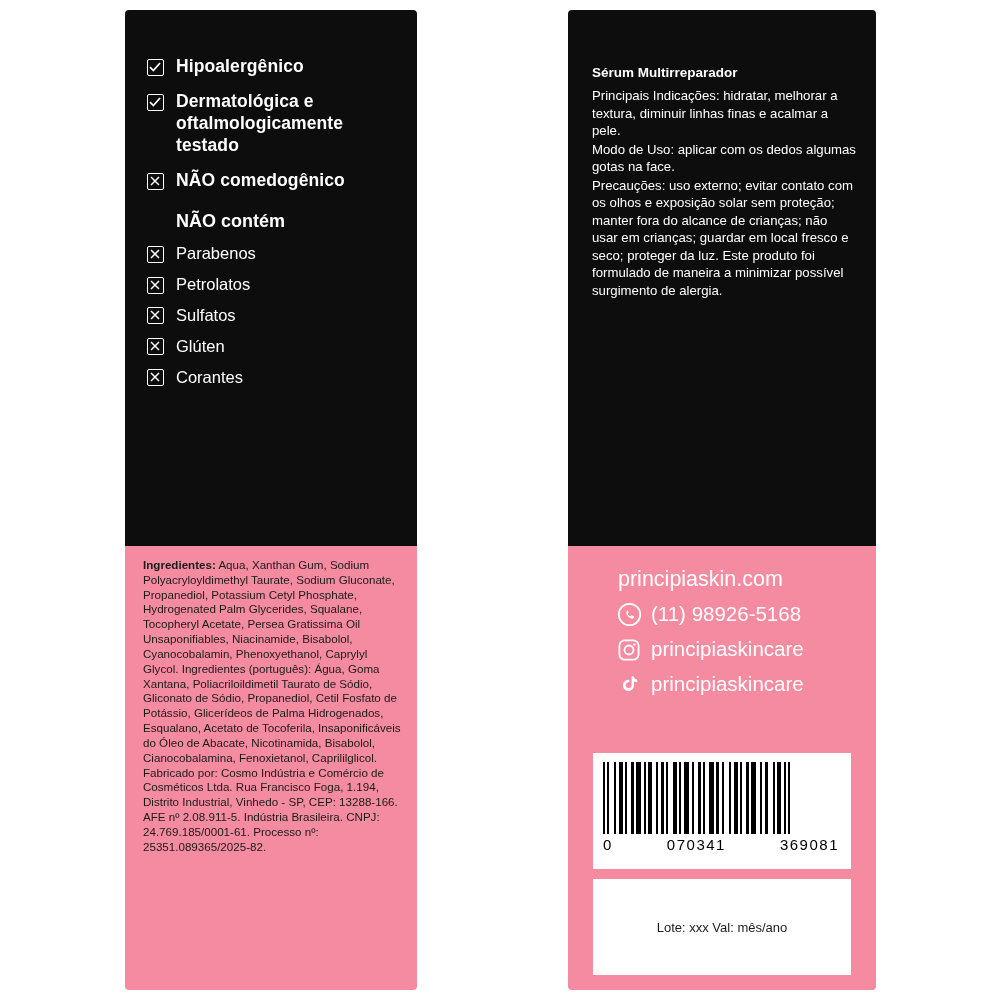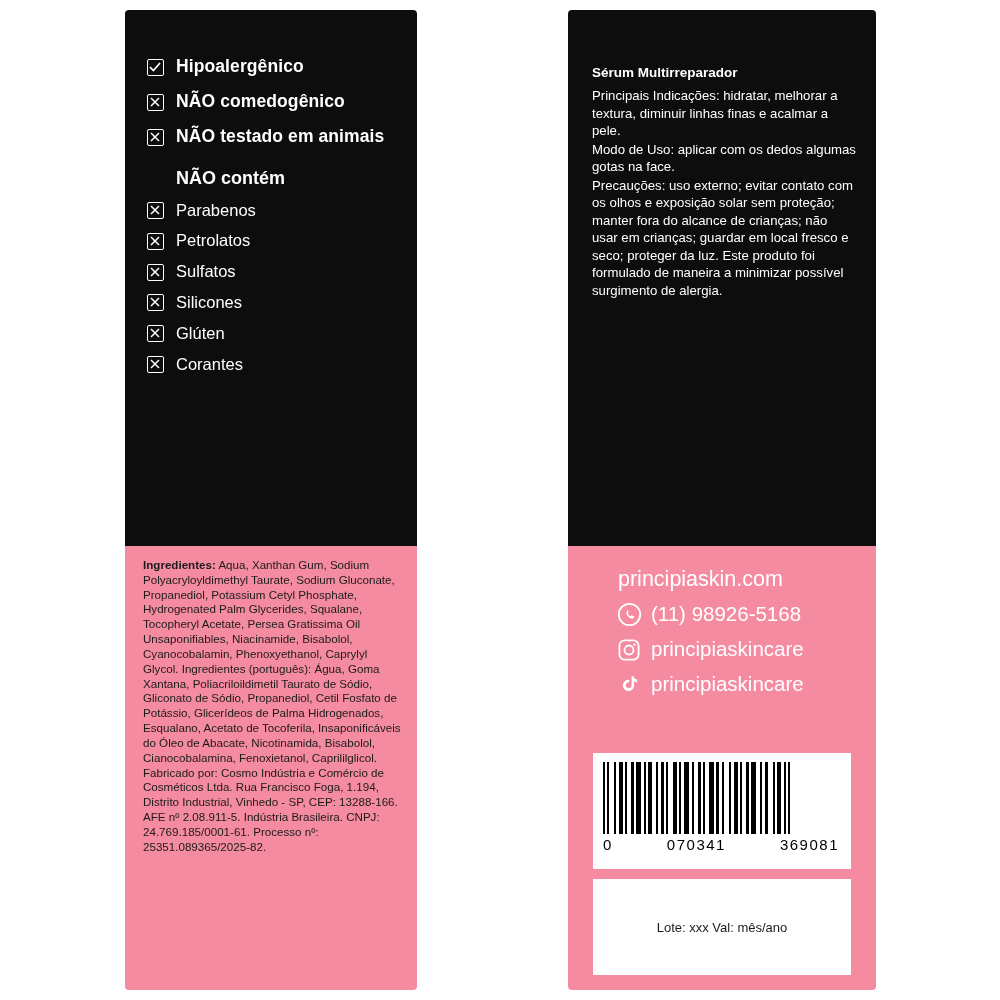--- a/index.html
+++ b/index.html
@@ -197,38 +197,38 @@
 
     <div class="claim-row">
       <span class="box">
         <svg width="14" height="14" viewBox="0 0 14 14">
             <path d="M2 7.2 L5.4 10.6 L12 3" stroke="#ffffff" stroke-width="1.7" fill="none"></path>
           </svg>
       </span>
       <span class="claim-label">Hipoalergênico</span>
     </div>
 
-
     <div class="claim-row">
       <span class="box">
         <svg width="14" height="14" viewBox="0 0 14 14">
+            <path d="M2 7.2 L5.4 10.6 L12 3" stroke="#ffffff" stroke-width="1.7" fill="none"></path>
+          </svg>
+      </span>
+      <span class="claim-label">Dermatológica e oftalmologicamente testado</span>
+    </div>
+
+    <div class="claim-row">
+      <span class="box">
+        <svg width="14" height="14" viewBox="0 0 14 14">
             <path d="M3 3 L11 11 M11 3 L3 11" stroke="#ffffff" stroke-width="1.5" fill="none"></path>
           </svg>
       </span>
       <span class="claim-label">NÃO comedogênico</span>
     </div>
 
-    <div class="claim-row">
-      <span class="box">
-        <svg width="14" height="14" viewBox="0 0 14 14">
-            <path d="M3 3 L11 11 M11 3 L3 11" stroke="#ffffff" stroke-width="1.5" fill="none"></path>
-          </svg>
-      </span>
-      <span class="claim-label">NÃO testado em animais</span>
-    </div>
 
     <div class="nao-contem">NÃO contém</div>
 
     <div class="free-row">
       <span class="box">
         <svg width="14" height="14" viewBox="0 0 14 14">
             <path d="M3 3 L11 11 M11 3 L3 11" stroke="#ffffff" stroke-width="1.5" fill="none"></path>
           </svg>
       </span>
       <span class="free-label">Parabenos</span>
@@ -241,28 +241,20 @@
       </span>
       <span class="free-label">Petrolatos</span>
     </div>
     <div class="free-row">
       <span class="box">
         <svg width="14" height="14" viewBox="0 0 14 14">
             <path d="M3 3 L11 11 M11 3 L3 11" stroke="#ffffff" stroke-width="1.5" fill="none"></path>
           </svg>
       </span>
       <span class="free-label">Sulfatos</span>
-    </div>
-    <div class="free-row">
-      <span class="box">
-        <svg width="14" height="14" viewBox="0 0 14 14">
-            <path d="M3 3 L11 11 M11 3 L3 11" stroke="#ffffff" stroke-width="1.5" fill="none"></path>
-          </svg>
-      </span>
-      <span class="free-label">Silicones</span>
     </div>
     <div class="free-row">
       <span class="box">
         <svg width="14" height="14" viewBox="0 0 14 14">
             <path d="M3 3 L11 11 M11 3 L3 11" stroke="#ffffff" stroke-width="1.5" fill="none"></path>
           </svg>
       </span>
       <span class="free-label">Glúten</span>
     </div>
     <div class="free-row">

